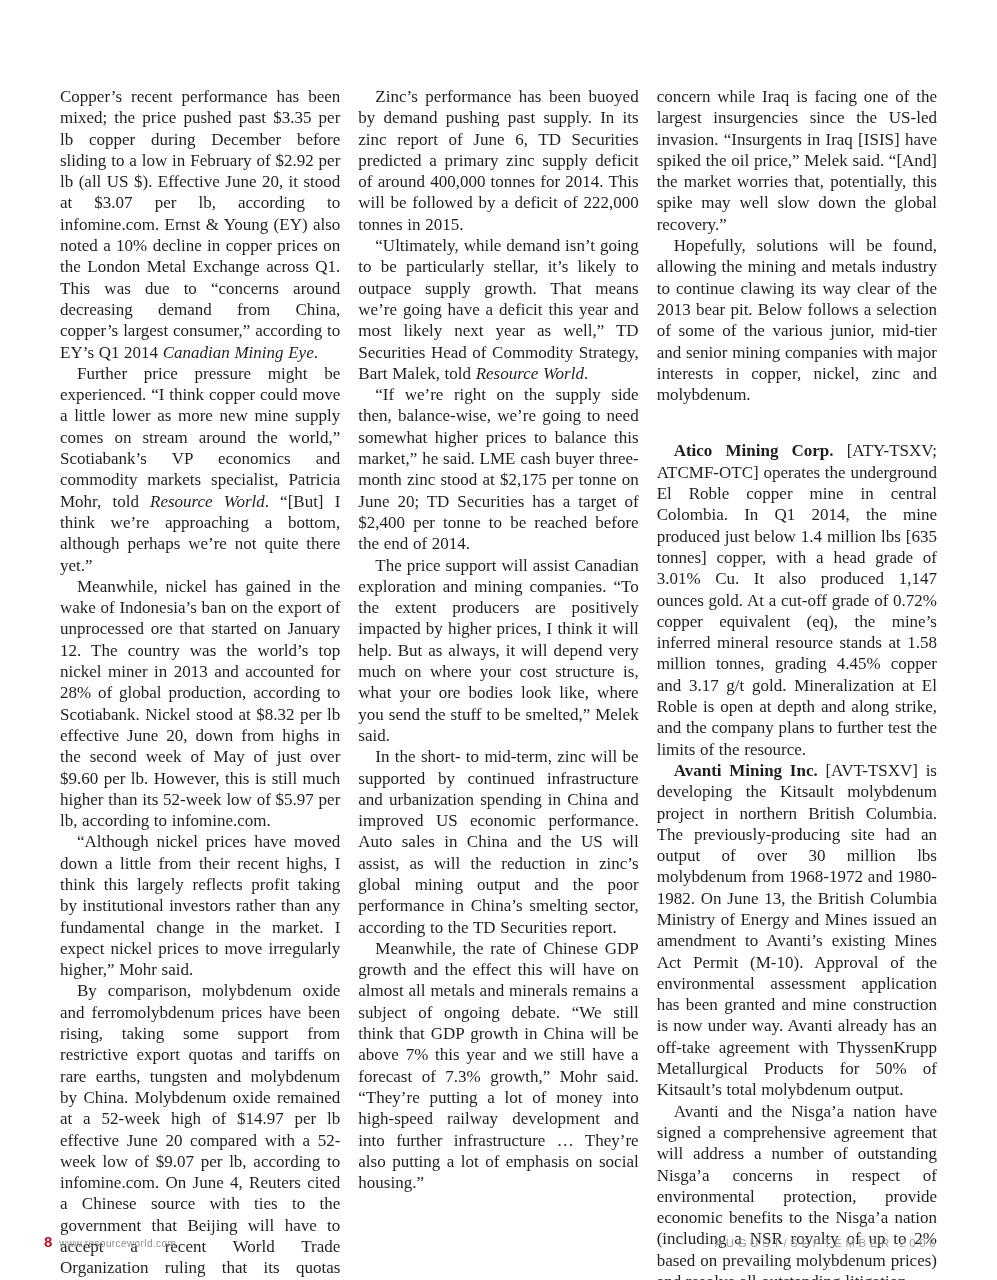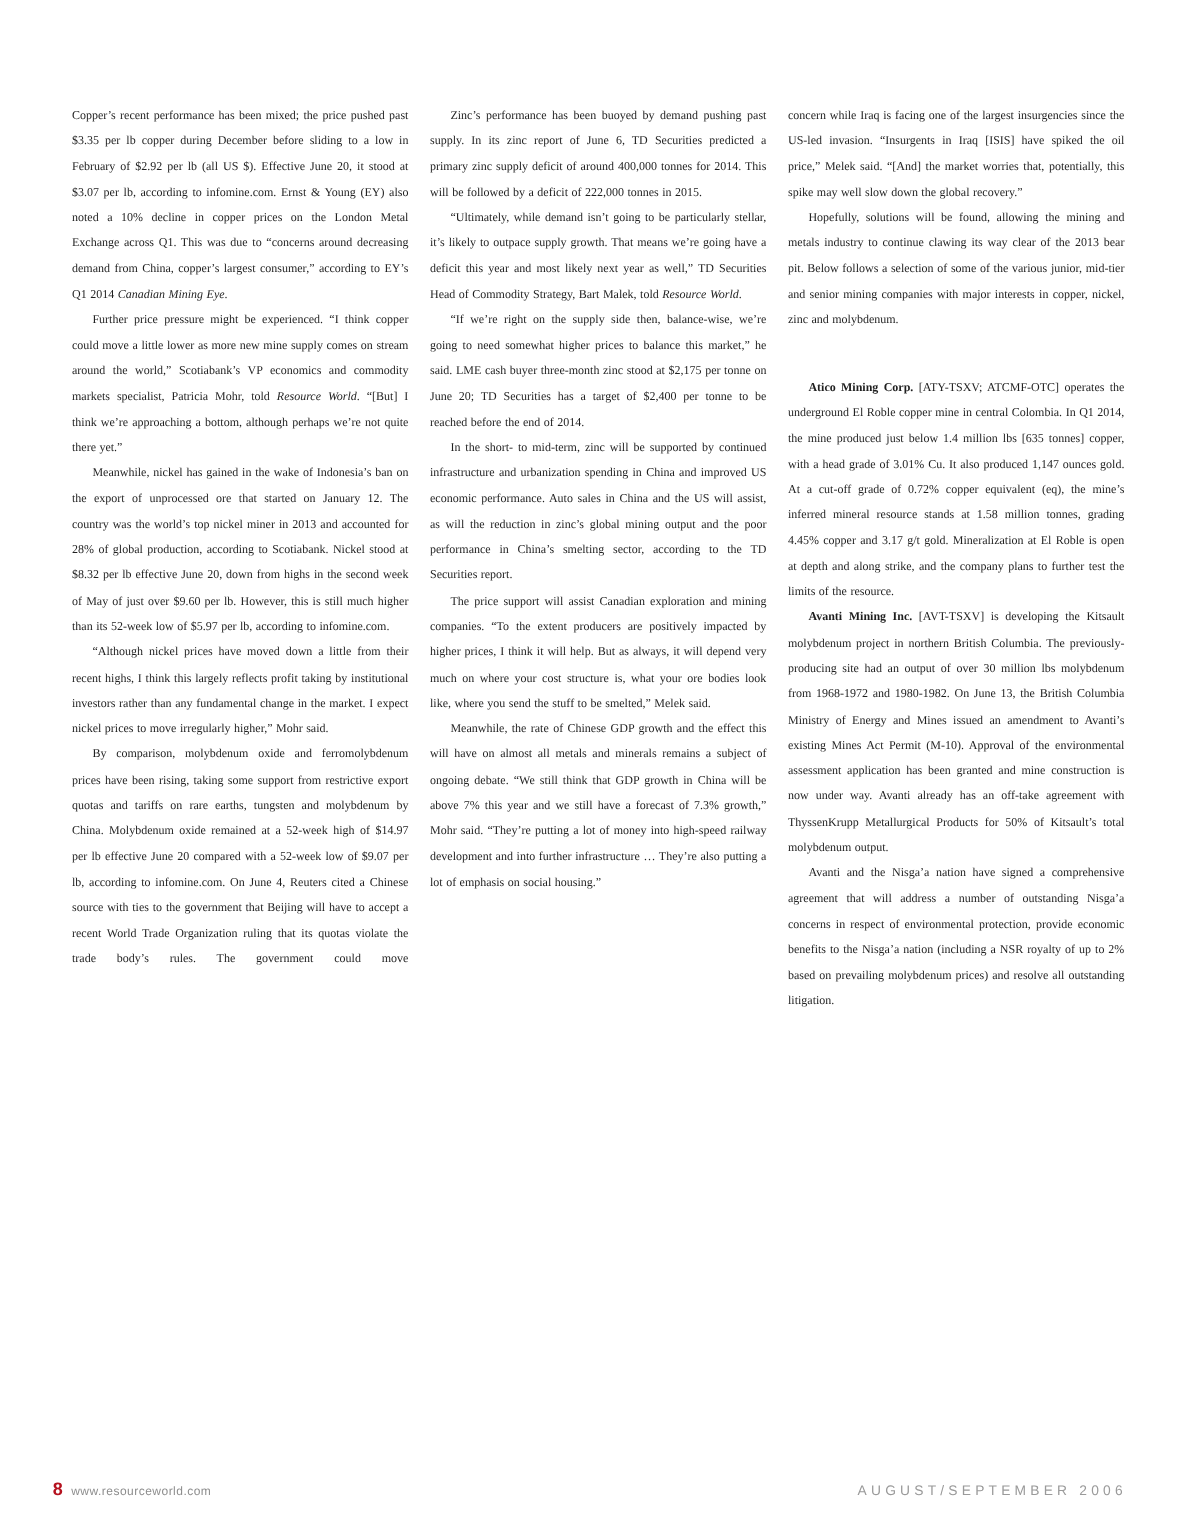--- a/index.html
+++ b/index.html
@@ -21,21 +21,21 @@
     display: flex;
     gap: 18px;
   }
   .col {
     flex: 1 1 0;
     min-width: 0;
   }
   .para {
     margin: 0;
     text-align: justify;
-    font-size: 10px;
+    font-size: 17px;
     line-height: 21.3px;
     color: #1f1f1f;
     word-spacing: 0.4px;
   }
   .para span.b { font-weight: 700; }
   .para span.i { font-style: italic; }
   .indent { text-indent: 17px; }
   .section-gap { margin-top: 35px; }
   .force-last { text-align-last: justify; }
   .footer {
@@ -77,22 +77,22 @@
       <p class="para indent"><span>Further price pressure might be experienced. “I think copper could move a little lower as more new mine supply comes on stream around the world,” Scotiabank’s VP economics and commodity markets specialist, Patricia Mohr, told </span><span class="i">Resource World</span><span>. “[But] I think we’re approaching a bottom, although perhaps we’re not quite there yet.”</span></p>
       <p class="para indent"><span>Meanwhile, nickel has gained in the wake of Indonesia’s ban on the export of unprocessed ore that started on January 12. The country was the world’s top nickel miner in 2013 and accounted for 28% of global production, according to Scotiabank. Nickel stood at $8.32 per lb effective June 20, down from highs in the second week of May of just over $9.60 per lb. However, this is still much higher than its 52-week low of $5.97 per lb, according to infomine.com.</span></p>
       <p class="para indent"><span>“Although nickel prices have moved down a little from their recent highs, I think this largely reflects profit taking by institutional investors rather than any fundamental change in the market. I expect nickel prices to move irregularly higher,” Mohr said.</span></p>
       <p class="para indent force-last"><span>By comparison, molybdenum oxide and ferromolybdenum prices have been rising, taking some support from restrictive export quotas and tariffs on rare earths, tungsten and molybdenum by China. Molybdenum oxide remained at a 52-week high of $14.97 per lb effective June 20 compared with a 52-week low of $9.07 per lb, according to infomine.com. On June 4, Reuters cited a Chinese source with ties to the government that Beijing will have to accept a recent World Trade Organization ruling that its quotas violate the trade body’s rules. The government could move</span></p>
     </div>
 
     <div class="col">
       <p class="para indent"><span>Zinc’s performance has been buoyed by demand pushing past supply. In its zinc report of June 6, TD Securities predicted a primary zinc supply deficit of around 400,000 tonnes for 2014. This will be followed by a deficit of 222,000 tonnes in 2015.</span></p>
       <p class="para indent"><span>“Ultimately, while demand isn’t going to be particularly stellar, it’s likely to outpace supply growth. That means we’re going have a deficit this year and most likely next year as well,” TD Securities Head of Commodity Strategy, Bart Malek, told </span><span class="i">Resource World</span><span>.</span></p>
       <p class="para indent"><span>“If we’re right on the supply side then, balance-wise, we’re going to need somewhat higher prices to balance this market,” he said. LME cash buyer three-month zinc stood at $2,175 per tonne on June 20; TD Securities has a target of $2,400 per tonne to be reached before the end of 2014.</span></p>
+      <p class="para indent"><span>The price support will assist Canadian exploration and mining companies. “To the extent producers are positively impacted by higher prices, I think it will help. But as always, it will depend very much on where your cost structure is, what your ore bodies look like, where you send the stuff to be smelted,” Melek said.</span></p>
       <p class="para indent"><span>In the short- to mid-term, zinc will be supported by continued infrastructure and urbanization spending in China and improved US economic performance. Auto sales in China and the US will assist, as will the reduction in zinc’s global mining output and the poor performance in China’s smelting sector, according to the TD Securities report.</span></p>
-      <p class="para indent"><span>The price support will assist Canadian exploration and mining companies. “To the extent producers are positively impacted by higher prices, I think it will help. But as always, it will depend very much on where your cost structure is, what your ore bodies look like, where you send the stuff to be smelted,” Melek said.</span></p>
       <p class="para indent"><span>Meanwhile, the rate of Chinese GDP growth and the effect this will have on almost all metals and minerals remains a subject of ongoing debate. “We still think that GDP growth in China will be above 7% this year and we still have a forecast of 7.3% growth,” Mohr said. “They’re putting a lot of money into high-speed railway development and into further infrastructure … They’re also putting a lot of emphasis on social housing.”</span></p>
     </div>
 
     <div class="col">
       <p class="para"><span>concern while Iraq is facing one of the largest insurgencies since the US-led invasion. “Insurgents in Iraq [ISIS] have spiked the oil price,” Melek said. “[And] the market worries that, potentially, this spike may well slow down the global recovery.”</span></p>
       <p class="para indent"><span>Hopefully, solutions will be found, allowing the mining and metals industry to continue clawing its way clear of the 2013 bear pit. Below follows a selection of some of the various junior, mid-tier and senior mining companies with major interests in copper, nickel, zinc and molybdenum.</span></p>
       <p class="para indent section-gap"><span class="b">Atico Mining Corp.</span><span> [ATY-TSXV; ATCMF-OTC] operates the underground El Roble copper mine in central Colombia. In Q1 2014, the mine produced just below 1.4 million lbs [635 tonnes] copper, with a head grade of 3.01% Cu. It also produced 1,147 ounces gold. At a cut-off grade of 0.72% copper equivalent (eq), the mine’s inferred mineral resource stands at 1.58 million tonnes, grading 4.45% copper and 3.17 g/t gold. Mineralization at El Roble is open at depth and along strike, and the company plans to further test the limits of the resource.</span></p>
       <p class="para indent"><span class="b">Avanti Mining Inc.</span><span> [AVT-TSXV] is developing the Kitsault molybdenum project in northern British Columbia. The previously-producing site had an output of over 30 million lbs molybdenum from 1968-1972 and 1980-1982. On June 13, the British Columbia Ministry of Energy and Mines issued an amendment to Avanti’s existing Mines Act Permit (M-10). Approval of the environmental assessment application has been granted and mine construction is now under way. Avanti already has an off-take agreement with ThyssenKrupp Metallurgical Products for 50% of Kitsault’s total molybdenum output.</span></p>
       <p class="para indent"><span>Avanti and the Nisga’a nation have signed a comprehensive agreement that will address a number of outstanding Nisga’a concerns in respect of environmental protection, provide economic benefits to the Nisga’a nation (including a NSR royalty of up to 2% based on prevailing molybdenum prices) and resolve all outstanding litigation.</span></p>
     </div>

